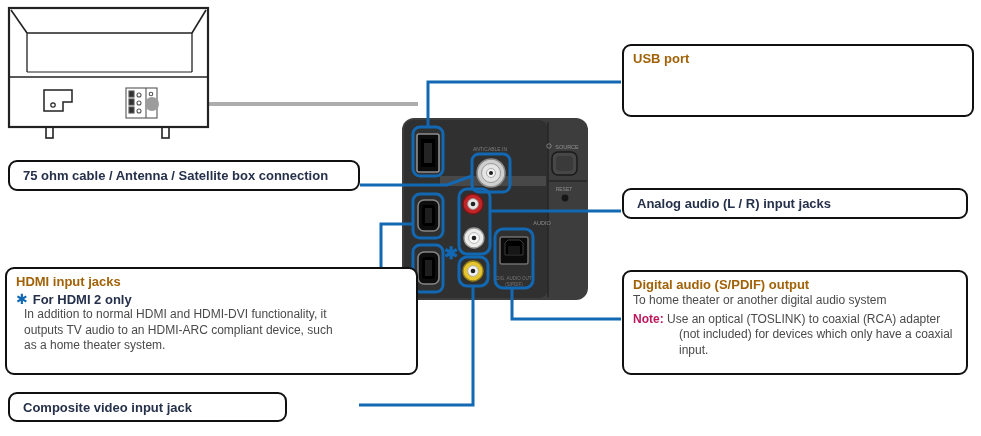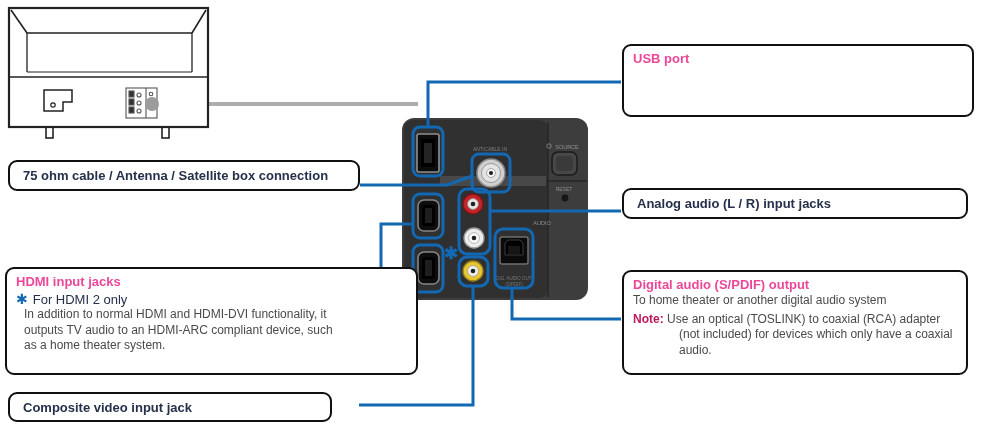--- a/index.html
+++ b/index.html
@@ -5,28 +5,28 @@
   html,body{margin:0;padding:0;background:#ffffff;}
   .stage{
     position:relative;width:981px;height:436px;background:#ffffff;overflow:hidden;
     font-family:"Liberation Sans", sans-serif;
   }
   .stage svg{position:absolute;left:0;top:0;}
   .callout{
     position:absolute;background:#ffffff;border:2px solid #101010;border-radius:9px;
     box-sizing:border-box;color:#25304a;
   }
-  .callout .title{font-weight:bold;font-size:13px;color:#ec4899;line-height:16px;}
+  .callout .title{font-weight:bold;font-size:13px;color:#a16207;line-height:16px;}
   .callout .body{font-size:12px;color:#4a4a4a;line-height:15.5px;}
   .callout.single{display:flex;align-items:center;padding-left:13px;font-weight:bold;font-size:13px;}
   .pad{padding:5px 9px;}
   .sub-row{display:flex;align-items:baseline;margin-top:1px;}
   .ast{color:#1268b2;font-weight:bold;font-size:14px;margin-right:5px;
        font-family:"DejaVu Sans","Liberation Sans",sans-serif;}
-  .sub-label{font-weight:normal;font-size:13px;color:#25304a;}
+  .sub-label{font-weight:bold;font-size:13px;color:#25304a;}
   .indent{margin-left:8px;width:318px;}
   .note{margin-top:3px;padding-left:46px;text-indent:-46px;}
   .note b{color:#be185d;}
   .svg-dim-label{font-family:"Liberation Sans",sans-serif;}
 </style>
 </head>
 <body>
 
 <div class="stage">
 
@@ -175,21 +175,21 @@
       <span class="sub-label">For HDMI 2 only</span>
     </div>
     <div class="body indent">In addition to normal HDMI and HDMI-DVI functionality, it outputs TV audio to an HDMI-ARC compliant device, such as a home theater system.</div>
   </div>
 
   <div class="callout pad" style="left:622px;top:270px;width:346px;height:105px;">
     <div class="title">Digital audio (S/PDIF) output</div>
     <div class="body">To home theater or another digital audio system</div>
     <div class="body note">
       <b>Note:</b>
-      <span>Use an optical (TOSLINK) to coaxial (RCA) adapter (not included) for devices which only have a coaxial audio.</span>
+      <span>Use an optical (TOSLINK) to coaxial (RCA) adapter (not included) for devices which only have a coaxial input.</span>
     </div>
   </div>
 
-  <div class="callout single" style="left:8px;top:392px;width:324px;height:30px;">
+  <div class="callout single" style="left:8px;top:392px;width:279px;height:30px;">
     <span>Composite video input jack</span>
   </div>
 
 </div>
 
 </body></html>

